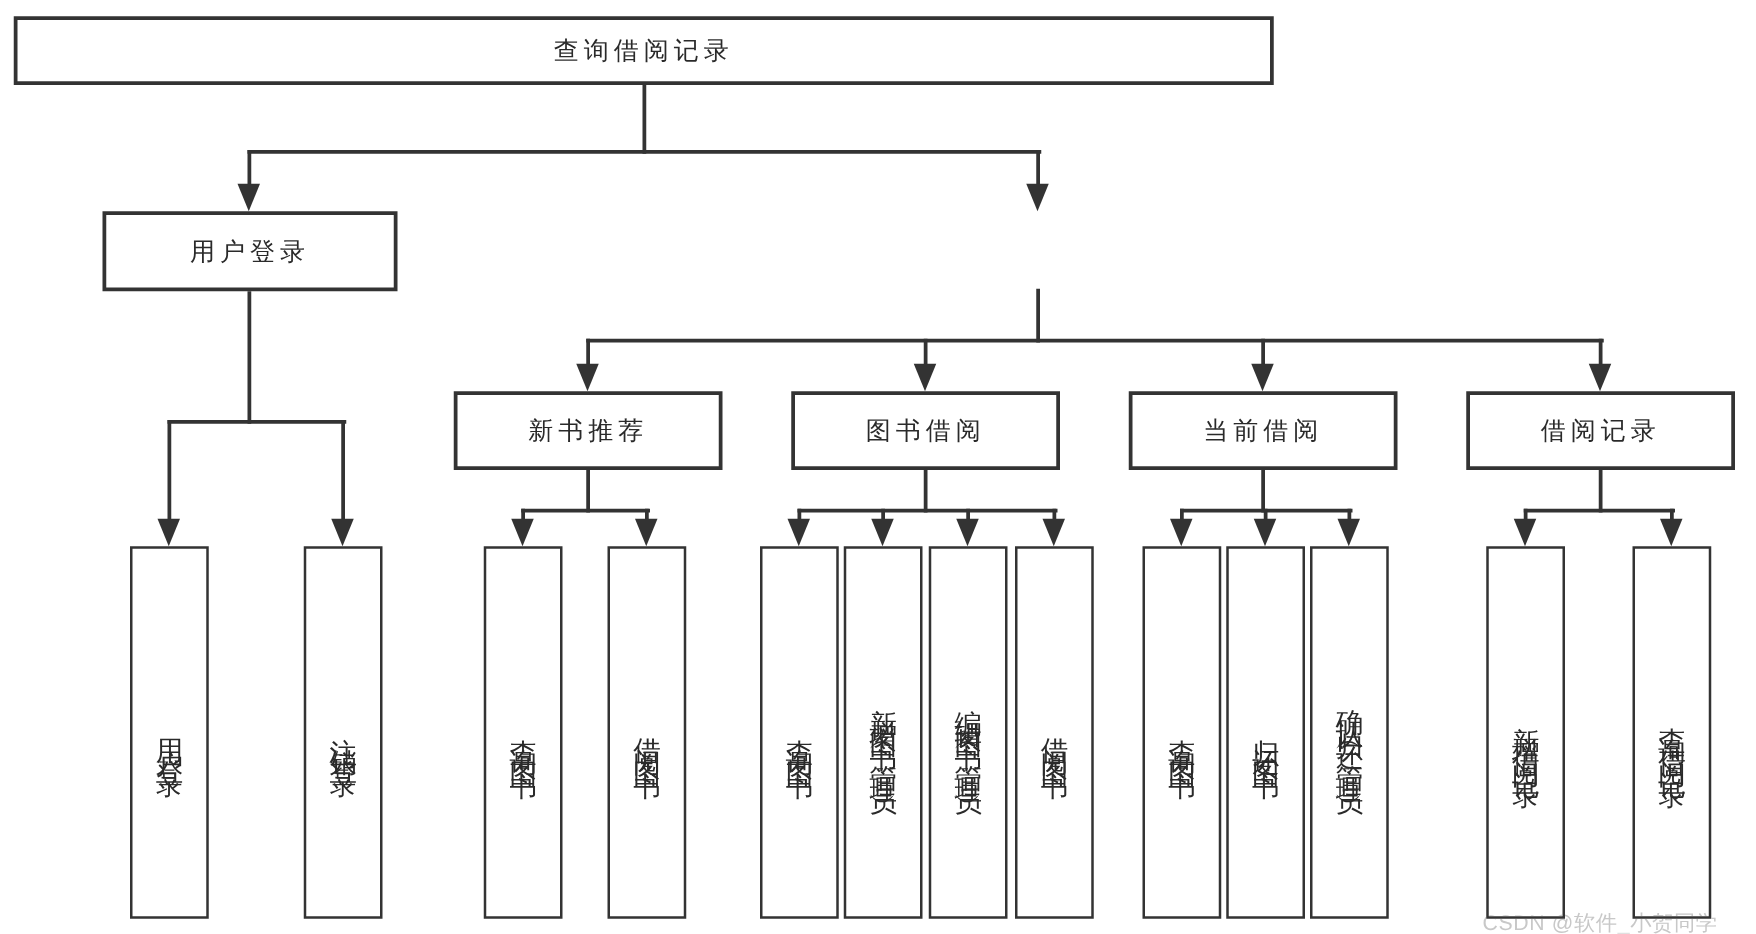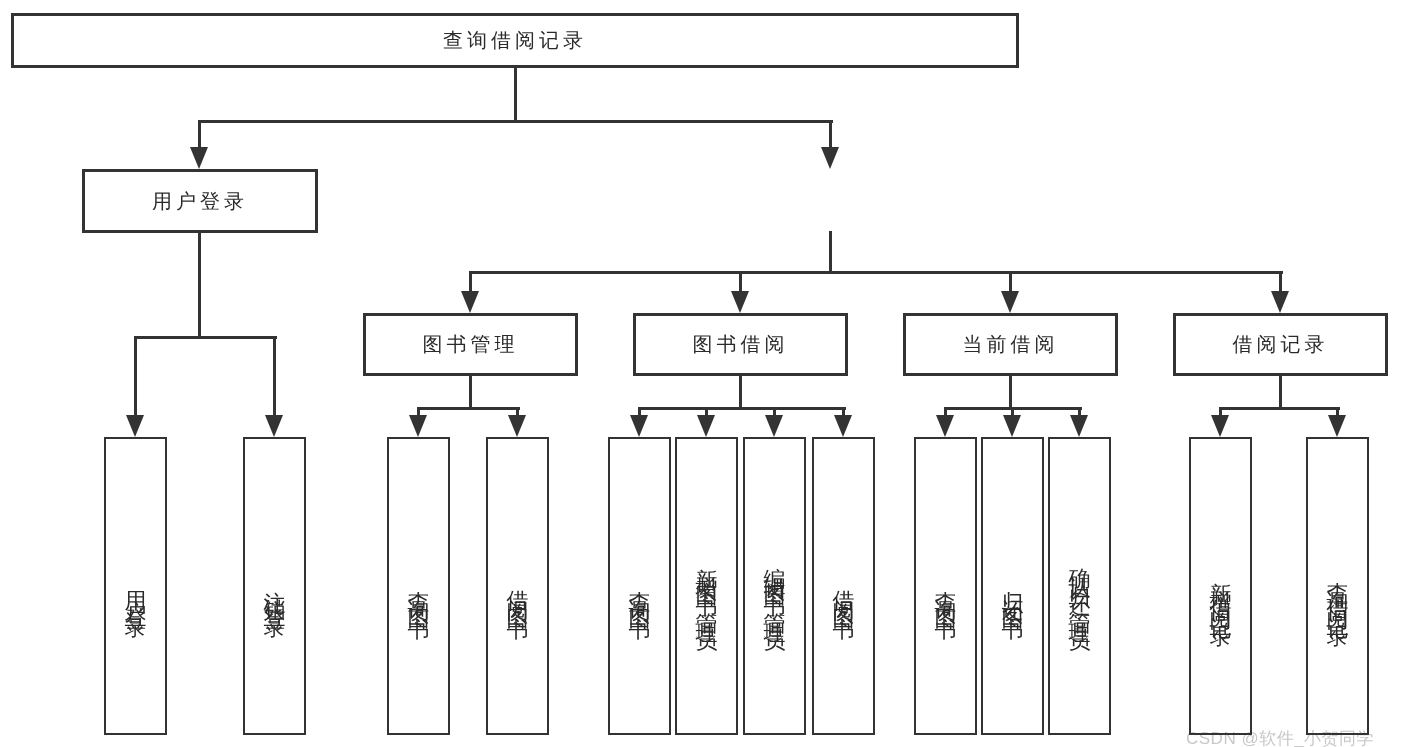--- a/index.html
+++ b/index.html
@@ -122,21 +122,21 @@
 
   <div class="hbox" style="left:11px;top:13px;width:1008px;height:55px">
     <span>查询借阅记录</span>
   </div>
 
   <div class="hbox" style="left:82px;top:169px;width:236px;height:64px">
     <span>用户登录</span>
   </div>
 
   <div class="hbox l3" style="left:363px">
-    <span>图书管理</span>
+    <span>新书推荐</span>
   </div>
   <div class="hbox l3" style="left:633px">
     <span>图书借阅</span>
   </div>
   <div class="hbox l3" style="left:903px">
     <span>当前借阅</span>
   </div>
   <div class="hbox l3" style="left:1173px">
     <span>借阅记录</span>
   </div>

